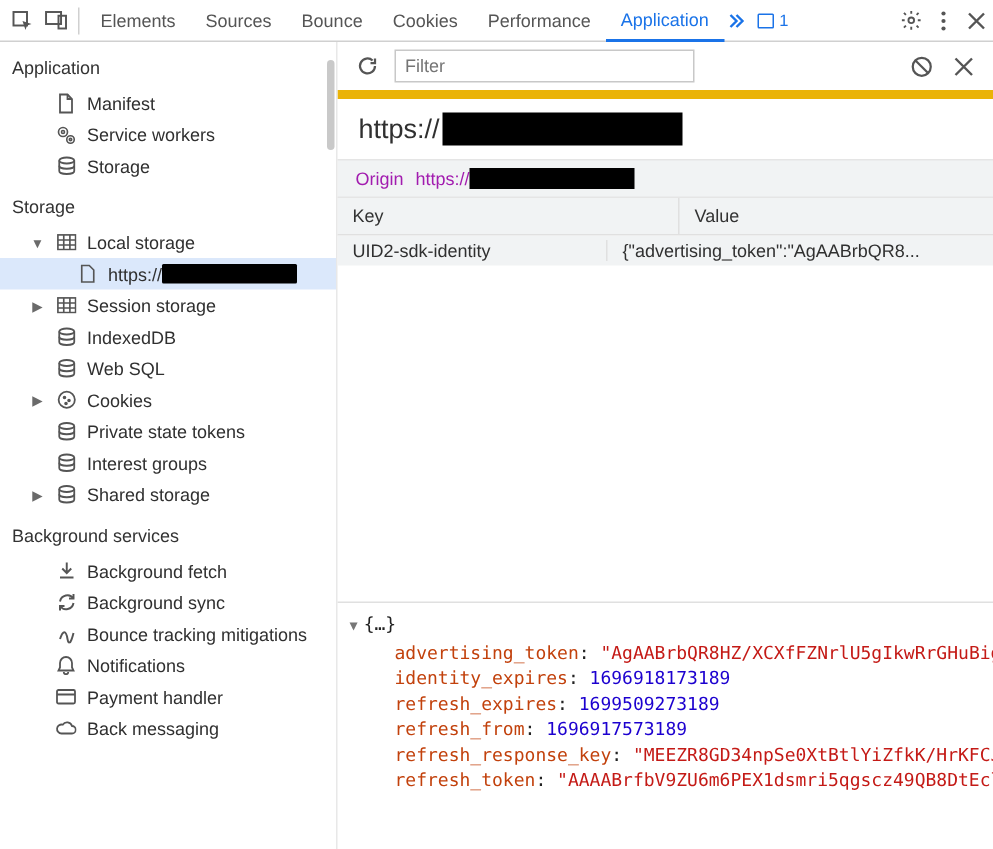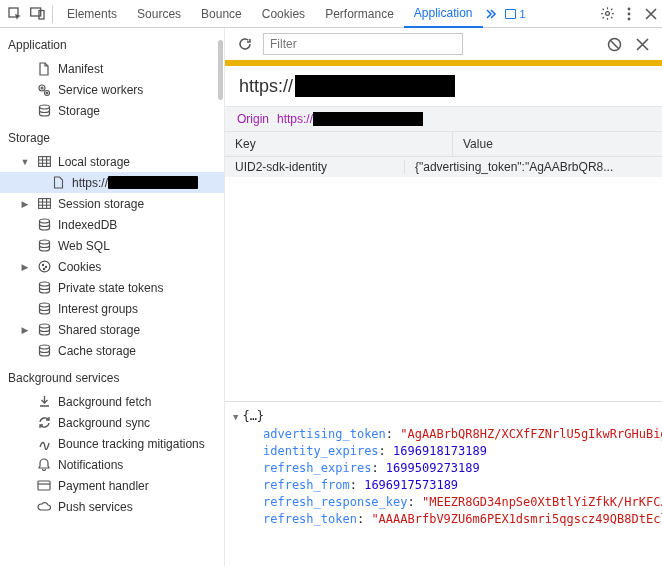--- a/index.html
+++ b/index.html
@@ -52,21 +52,21 @@
   .kvbody { flex:0 0 245px; border-bottom:1px solid #e0e0e0; overflow:hidden;}
   .kvrow { display:flex; height:20px; align-items:center; background:#f1f3f4;}
   .kvrow .cell { padding:0 10px; overflow:hidden; text-overflow:ellipsis; white-space:nowrap; font-size:12px;}
   .kvrow .cell.k { width:180px; border-right:1px solid #e0e0e0; }
   .kvrow .cell.v { flex:1; }
 
   .detail { flex:1; overflow:hidden; padding:6px 8px; font-family: Consolas, Menlo, monospace; font-size:12px; line-height:17px; color:#222;}
   .detail .dhead { color:#222; }
   .detail .dhead .tw { color:#777; font-size:9px; margin-right:4px;}
   .detail .prop { padding-left:30px; white-space:nowrap;}
-  .pk { color:#3b82f6; }
+  .pk { color:#c2410c; }
   .pvs { color:#c41a16; }
   .pvn { color:#1c00cf; }
 
   svg { display:block; }
 </style>
 </head>
 <body>
 
 <div class="tabstrip">
   <div class="ticon">
@@ -251,31 +251,20 @@
       <span class="arrow">▶</span>
       <span class="iconw">
           <svg width="13" height="13" viewBox="0 0 13 13" fill="none" stroke="#555" stroke-width="1.2">
             <ellipse cx="6.5" cy="3" rx="5" ry="2"></ellipse>
             <path d="M1.5 3v7c0 1.1 2.2 2 5 2s5-.9 5-2V3"></path>
             <path d="M1.5 6.5c0 1.1 2.2 2 5 2s5-.9 5-2"></path>
           </svg>
         </span>
       <span class="lbl">Shared storage</span>
     </div>
-    <div class="tree-item depth1">
-      <span class="arrow none">▶</span>
-      <span class="iconw">
-          <svg width="13" height="13" viewBox="0 0 13 13" fill="none" stroke="#555" stroke-width="1.2">
-            <ellipse cx="6.5" cy="3" rx="5" ry="2"></ellipse>
-            <path d="M1.5 3v7c0 1.1 2.2 2 5 2s5-.9 5-2V3"></path>
-            <path d="M1.5 6.5c0 1.1 2.2 2 5 2s5-.9 5-2"></path>
-          </svg>
-        </span>
-      <span class="lbl">Cache storage</span>
-    </div>
 
     <div class="section-title">Background services</div>
 
     <div class="tree-item depth1">
         <span class="arrow none">▶</span>
         <span class="iconw">
           <svg width="13" height="13" viewBox="0 0 13 13" fill="none" stroke="#555" stroke-width="1.3">
             <path d="M6.5 1v7M3.5 5l3 3 3-3M2 11h9"></path>
           </svg>
         </span>
@@ -319,21 +308,21 @@
         </span>
         <span class="lbl">Payment handler</span>
       </div>
     <div class="tree-item depth1">
         <span class="arrow none">▶</span>
         <span class="iconw">
           <svg width="14" height="11" viewBox="0 0 14 11" fill="none" stroke="#555" stroke-width="1.2">
             <path d="M4 9a3 3 0 1 1 .8-5.9A3.5 3.5 0 0 1 11 4a2.5 2.5 0 0 1 0 5H4z"></path>
           </svg>
         </span>
-        <span class="lbl">Push services</span>
+        <span class="lbl">Back messaging</span>
       </div>
   </div>
 
   <div class="rpane">
     <div class="toolbar">
       <div class="tb-icon">
           <svg width="14" height="14" viewBox="0 0 14 14" fill="none" stroke="#555" stroke-width="1.5">
             <path d="M12 7a5 5 0 1 1-1.6-3.7"></path>
             <path d="M12 2v3h-3"></path>
           </svg>

